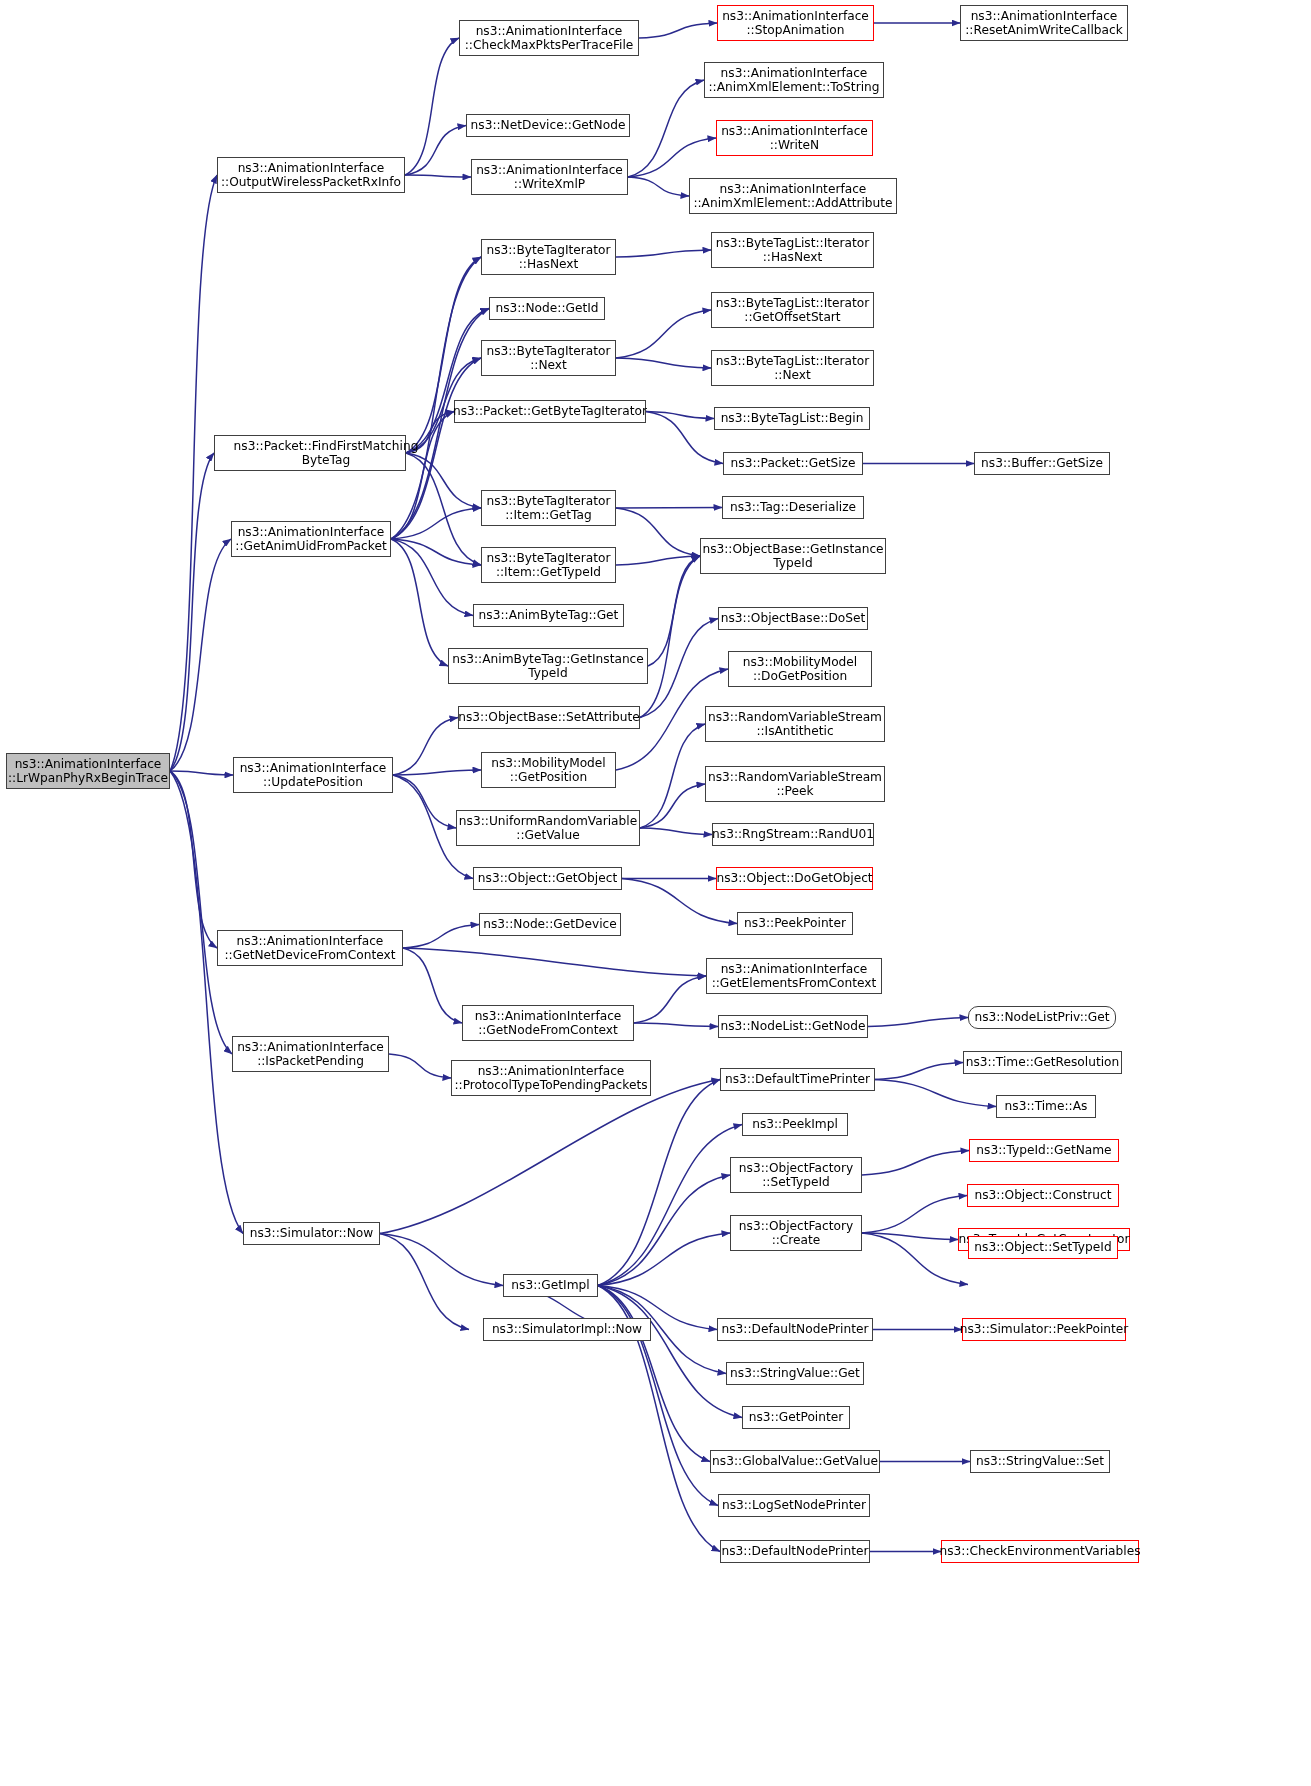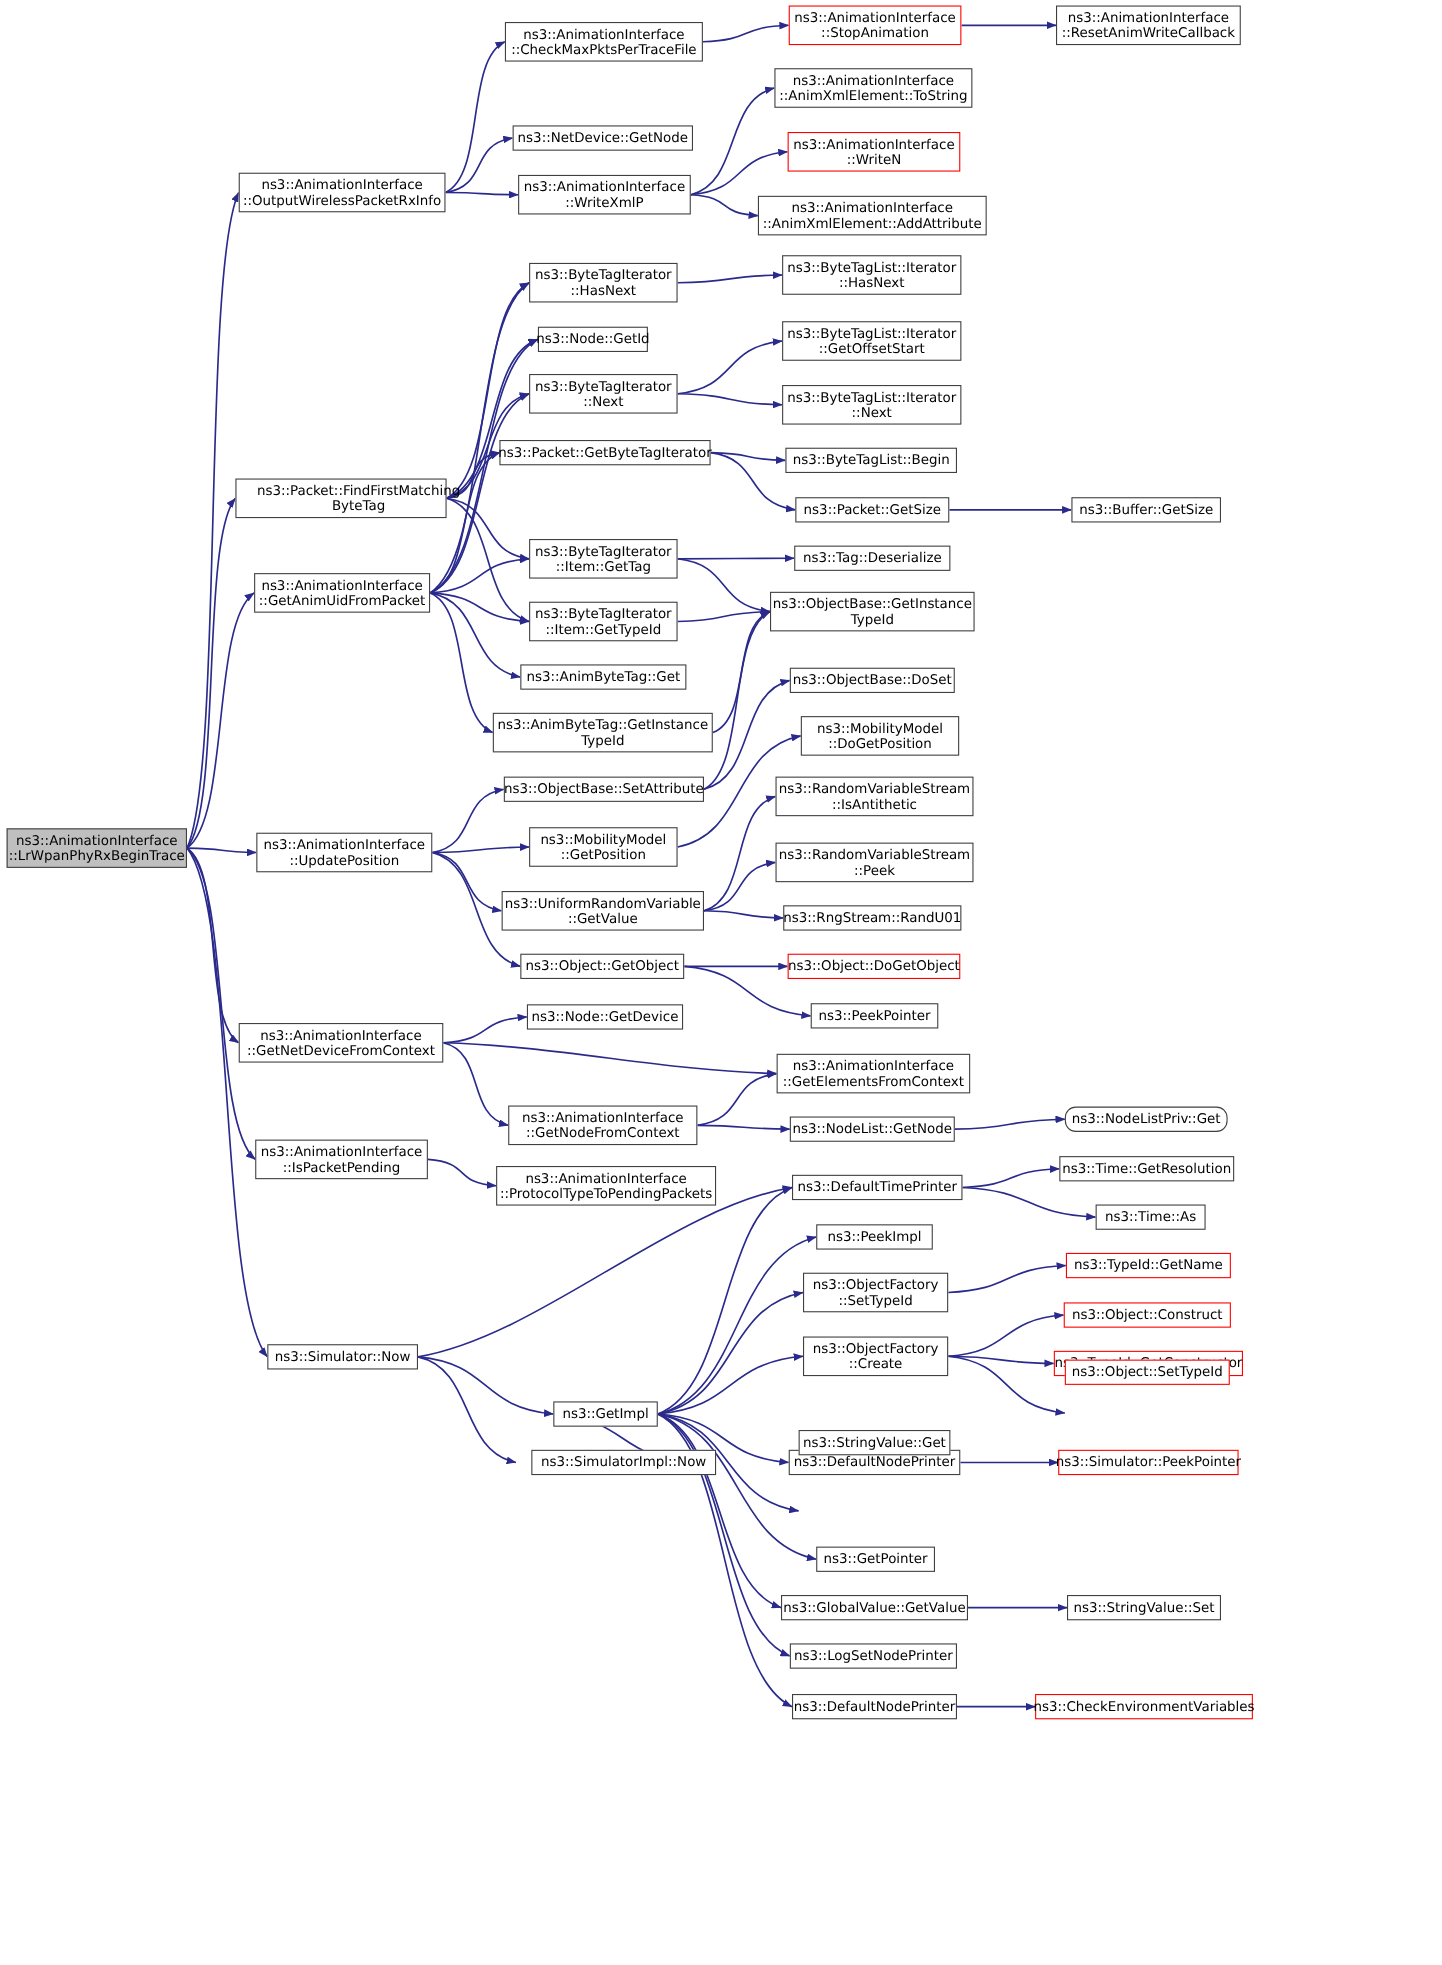--- a/index.html
+++ b/index.html
@@ -124,21 +124,21 @@
       <div class="node" style="left: 704px; top: 62px; width: 180px; height: 36px;">ns3::AnimationInterface
 ::AnimXmlElement::ToString</div>
       <div class="node red" style="left: 716px; top: 120px; width: 157px; height: 36px;">ns3::AnimationInterface
 ::WriteN</div>
       <div class="node" style="left: 689px; top: 178px; width: 208px; height: 36px;">ns3::AnimationInterface
 ::AnimXmlElement::AddAttribute</div>
       <div class="node" style="left: 481px; top: 239px; width: 135px; height: 36px;">ns3::ByteTagIterator
 ::HasNext</div>
       <div class="node" style="left: 711px; top: 232px; width: 163px; height: 36px;">ns3::ByteTagList::Iterator
 ::HasNext</div>
-      <div class="node" style="left: 489px; top: 297px; width: 100px; height: 23px;">ns3::Node::GetId</div>
+      <div class="node" style="left: 489px; top: 297px; width: 116px; height: 23px;">ns3::Node::GetId</div>
       <div class="node" style="left: 711px; top: 292px; width: 163px; height: 36px;">ns3::ByteTagList::Iterator
 ::GetOffsetStart</div>
       <div class="node" style="left: 481px; top: 340px; width: 135px; height: 36px;">ns3::ByteTagIterator
 ::Next</div>
       <div class="node" style="left: 711px; top: 350px; width: 163px; height: 36px;">ns3::ByteTagList::Iterator
 ::Next</div>
       <div class="node" style="left: 454px; top: 400px; width: 192px; height: 23px;">ns3::Packet::GetByteTagIterator</div>
       <div class="node" style="left: 714px; top: 407px; width: 156px; height: 23px;">ns3::ByteTagList::Begin</div>
       <div class="node" style="left: 214px; top: 435px; width: 192px; height: 36px; padding-left: 35px;">ns3::Packet::FindFirstMatching
 ByteTag</div>
@@ -197,21 +197,21 @@
       <div class="node red" style="left: 967px; top: 1184px; width: 152px; height: 23px;">ns3::Object::Construct</div>
       <div class="node" style="left: 730px; top: 1215px; width: 132px; height: 36px;">ns3::ObjectFactory
 ::Create</div>
       <div class="node red" style="left: 958px; top: 1228px; width: 172px; height: 23px;">ns3::TypeId::GetConstructor</div>
       <div class="node red" style="left: 968px; top: 1236px; width: 150px; height: 23px;">ns3::Object::SetTypeId</div>
       <div class="node" style="left: 243px; top: 1222px; width: 137px; height: 23px;">ns3::Simulator::Now</div>
       <div class="node" style="left: 503px; top: 1274px; width: 95px; height: 23px;">ns3::GetImpl</div>
       <div class="node" style="left: 717px; top: 1318px; width: 156px; height: 23px;">ns3::DefaultNodePrinter</div>
       <div class="node red" style="left: 962px; top: 1318px; width: 164px; height: 23px;">ns3::Simulator::PeekPointer</div>
       <div class="node" style="left: 469px; top: 1318px; width: 168px; height: 23px; margin-left: 14px;">ns3::SimulatorImpl::Now</div>
-      <div class="node" style="left: 726px; top: 1300px; width: 138px; height: 23px;">ns3::StringValue::Get</div>
+      <div class="node" style="left: 726px; top: 1362px; width: 138px; height: 23px;">ns3::StringValue::Get</div>
       <div class="node" style="left: 742px; top: 1406px; width: 108px; height: 23px;">ns3::GetPointer</div>
       <div class="node" style="left: 710px; top: 1450px; width: 170px; height: 23px;">ns3::GlobalValue::GetValue</div>
       <div class="node" style="left: 970px; top: 1450px; width: 140px; height: 23px;">ns3::StringValue::Set</div>
       <div class="node" style="left: 718px; top: 1494px; width: 152px; height: 23px;">ns3::LogSetNodePrinter</div>
       <div class="node" style="left: 720px; top: 1540px; width: 150px; height: 23px;">ns3::DefaultNodePrinter</div>
       <div class="node red" style="left: 941px; top: 1540px; width: 198px; height: 23px;">ns3::CheckEnvironmentVariables</div>
     </div>
 </div>
 
 </body></html>

